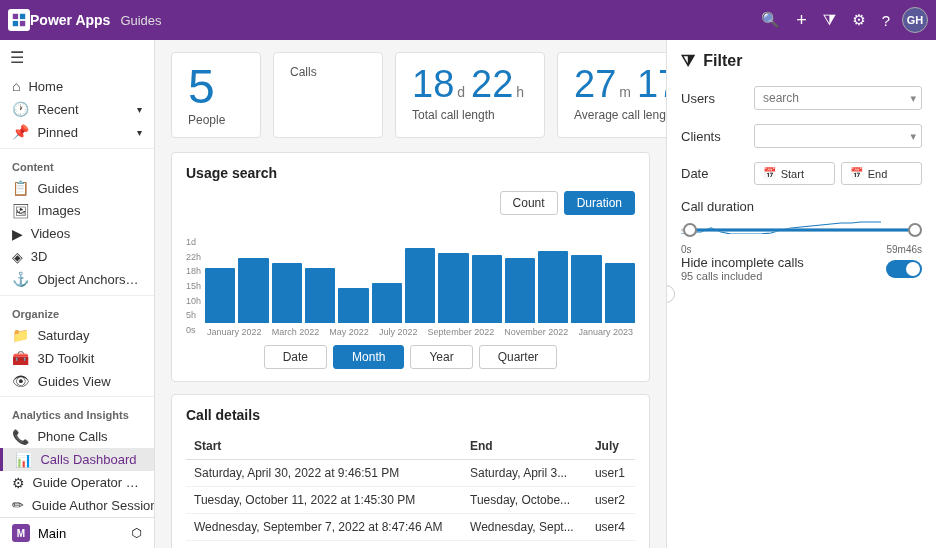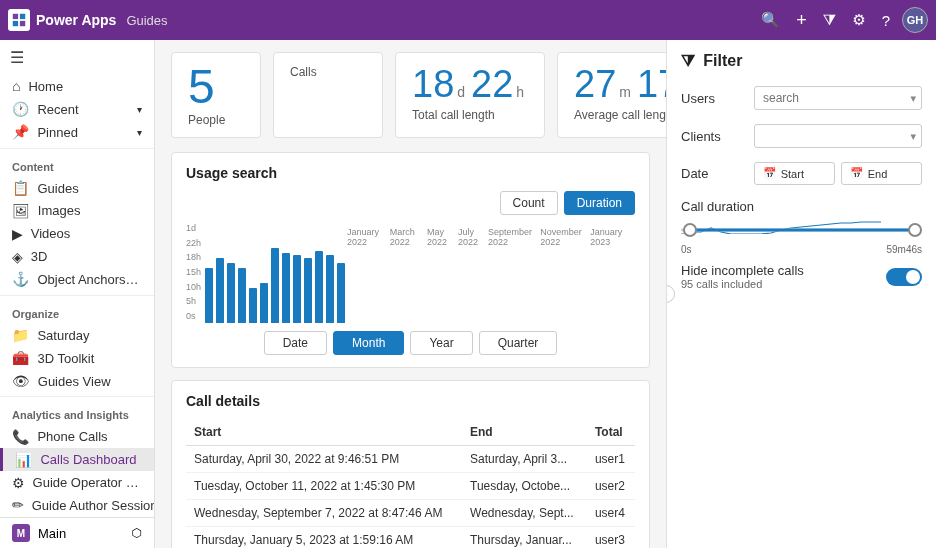--- a/index.html
+++ b/index.html
@@ -11,21 +11,20 @@
       height: 40px;
       display: flex;
       align-items: center;
       padding: 0 8px;
       color: white;
       position: relative;
     }
     .topbar-logo {
       display: flex;
       align-items: center;
-      gap: 6px;
       font-weight: 600;
       font-size: 14px;
     }
     .topbar-logo-icon {
       background: #fff;
       border-radius: 3px;
       width: 22px; height: 22px;
       display: flex; align-items: center; justify-content: center;
     }
     .topbar-logo-icon svg { width: 16px; height: 16px; }
@@ -234,20 +233,21 @@
       justify-content: space-between;
       font-size: 9px;
       color: #888;
       margin-right: 4px;
       height: 100px;
       padding-bottom: 2px;
     }
     .chart-bars-wrap {
       flex: 1;
       display: flex;
+      flex-direction: column;
     }
     .chart-bars {
       display: flex;
       align-items: flex-end;
       gap: 3px;
       height: 100px;
     }
     .chart-bar {
       flex: 1;
       background: #1a7abf;
@@ -353,21 +353,21 @@
       padding: 4px 8px;
       font-size: 11px;
       cursor: pointer;
       background: white;
       color: #333;
       display: flex;
       align-items: center;
       gap: 4px;
     }
     .slider-section {
-      margin-bottom: 8px;
+      margin-bottom: 0;
     }
     .slider-label {
       font-size: 13px;
       color: #333;
       margin-bottom: 6px;
     }
     .slider-track {
       position: relative;
       height: 20px;
       margin-bottom: 4px;
@@ -636,21 +636,21 @@
       </div>
     </div>
 
     <div class="section-card table-section">
       <div class="section-title">Call details</div>
       <table class="call-table">
         <thead>
           <tr>
             <th>Start</th>
             <th>End</th>
-            <th>Total</th>
+            <th>July</th>
           </tr>
         </thead>
         <tbody id="call-table-body">
 
         <tr>
               <td>Saturday, April 30, 2022 at 9:46:51 PM</td>
               <td>Saturday, April 3...</td>
               <td>user1</td>
             </tr>
             <tr>

